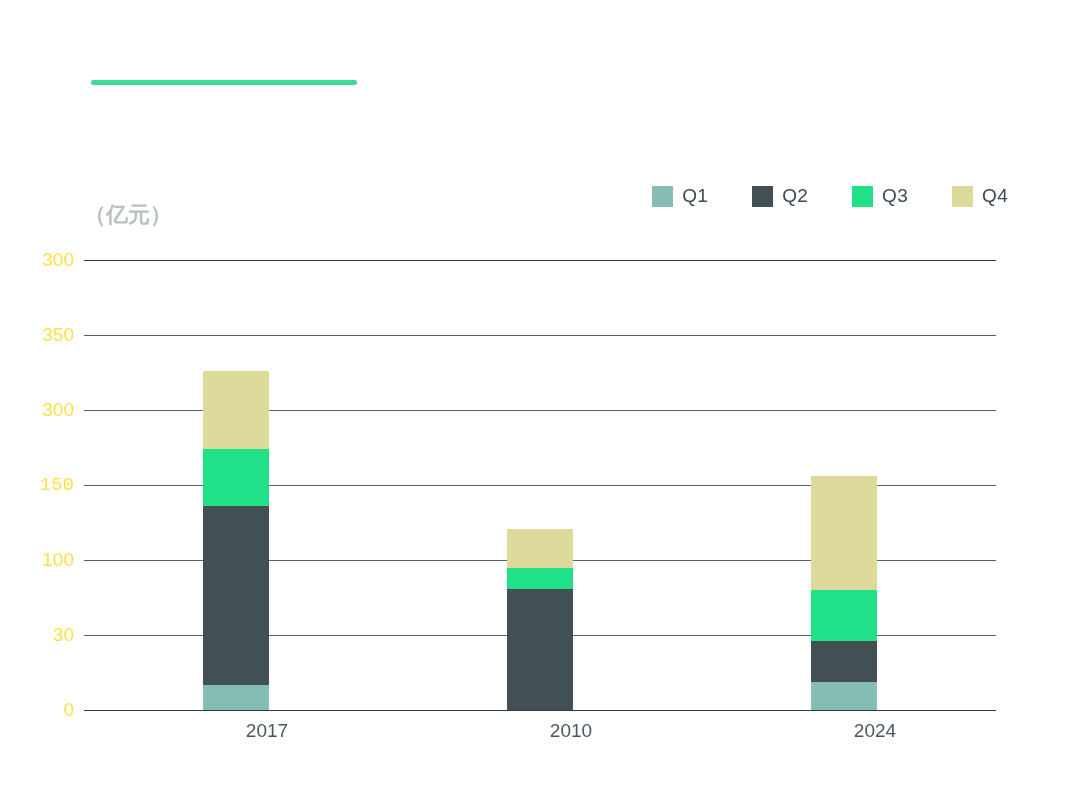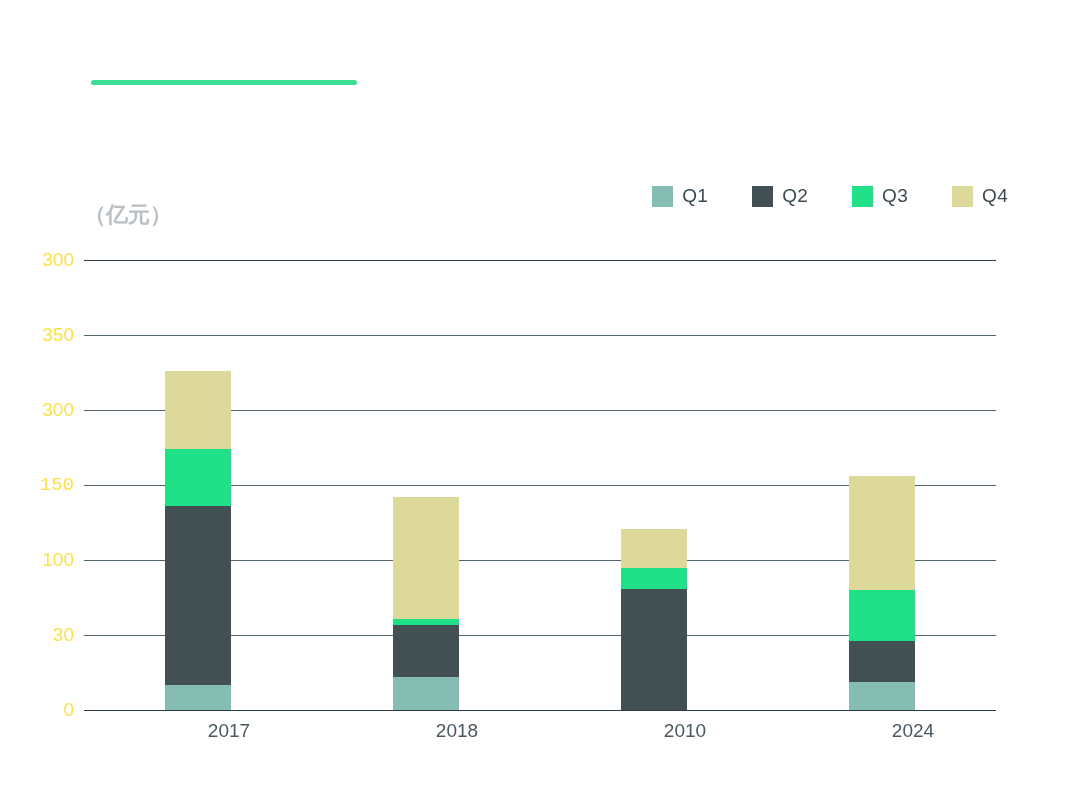--- a/index.html
+++ b/index.html
@@ -144,29 +144,20 @@
           <div class="bar">
             <div class="seg" style="height: 78px; background: rgb(220, 217, 154);"></div>
             <div class="seg" style="height: 57px; background: rgb(33, 225, 136);"></div>
             <div class="seg" style="height: 178.5px; background: rgb(66, 79, 83);"></div>
             <div class="seg" style="height: 25.5px; background: rgb(133, 189, 179);"></div>
           </div>
           <div class="x-label">2017</div>
         </div>
         <div class="bar-group">
           <div class="bar">
-            <div class="seg" style="height: 121.5px; background: rgb(220, 217, 154);"></div>
-            <div class="seg" style="height: 6px; background: rgb(33, 225, 136);"></div>
-            <div class="seg" style="height: 52.5px; background: rgb(66, 79, 83);"></div>
-            <div class="seg" style="height: 33px; background: rgb(133, 189, 179);"></div>
-          </div>
-          <div class="x-label">2018</div>
-        </div>
-        <div class="bar-group">
-          <div class="bar">
             <div class="seg" style="height: 39px; background: rgb(220, 217, 154);"></div>
             <div class="seg" style="height: 21px; background: rgb(33, 225, 136);"></div>
             <div class="seg" style="height: 121.5px; background: rgb(66, 79, 83);"></div>
           </div>
           <div class="x-label">2010</div>
         </div>
         <div class="bar-group">
           <div class="bar">
             <div class="seg" style="height: 114px; background: rgb(220, 217, 154);"></div>
             <div class="seg" style="height: 51px; background: rgb(33, 225, 136);"></div>

